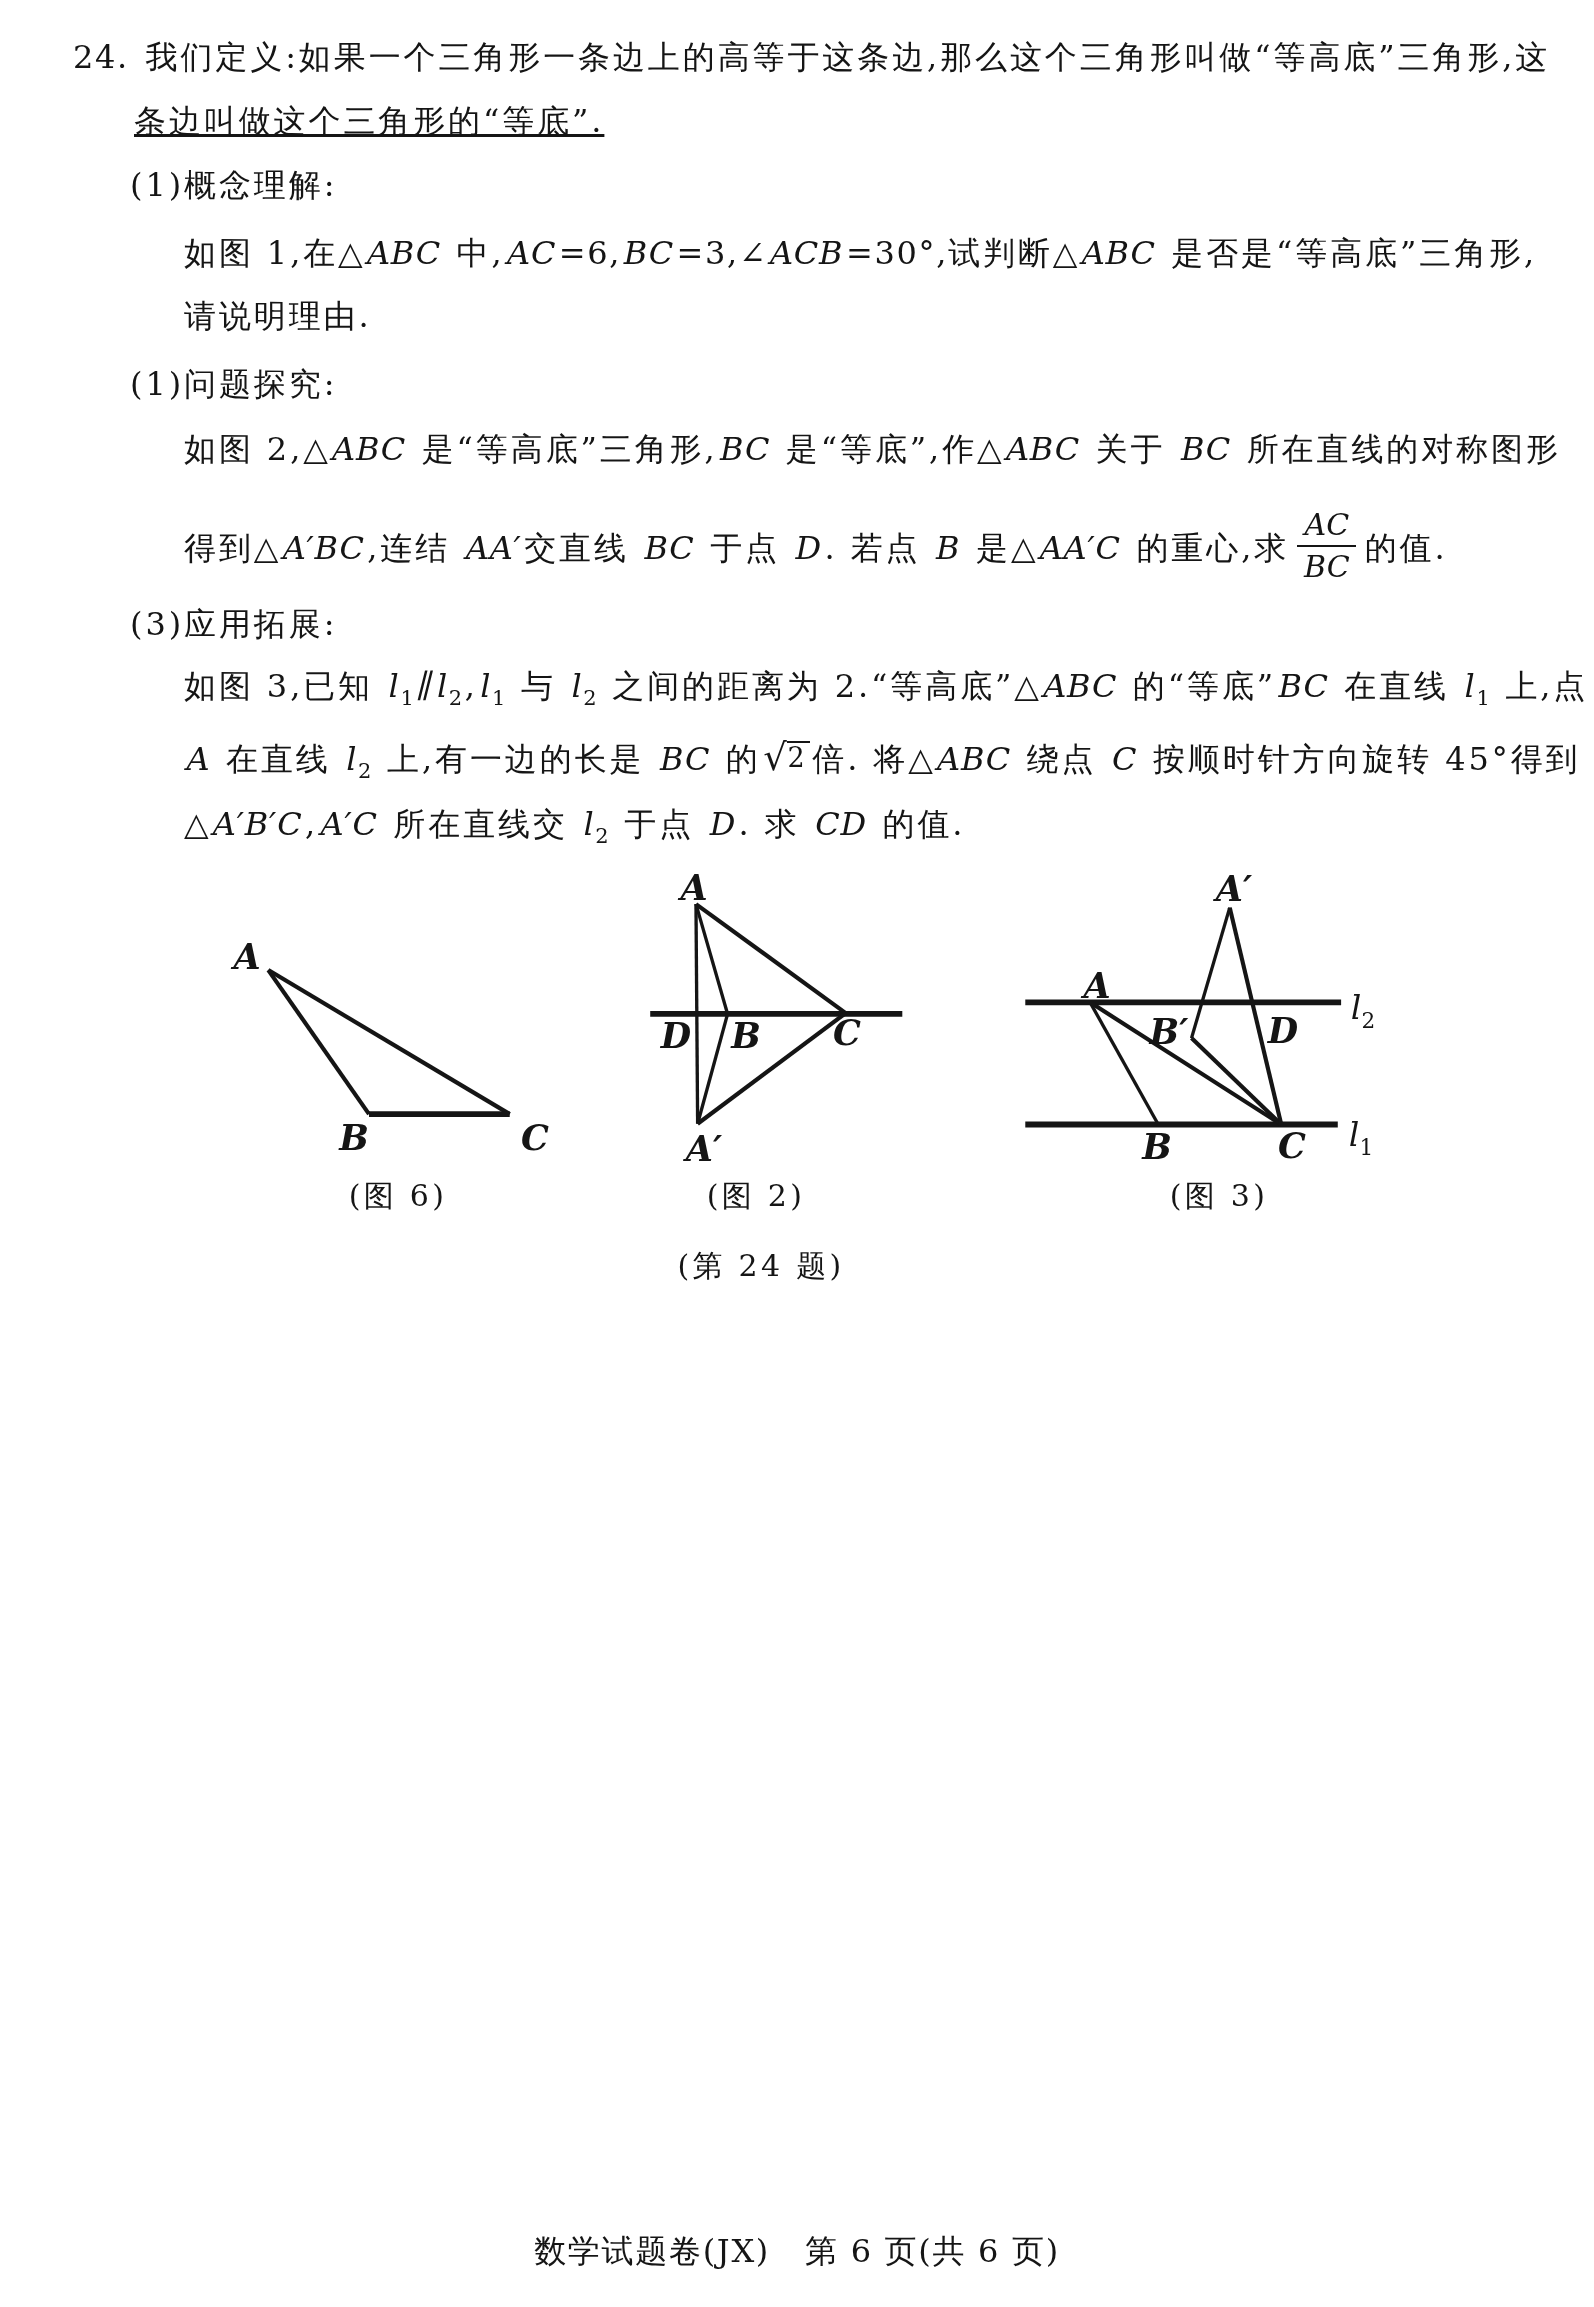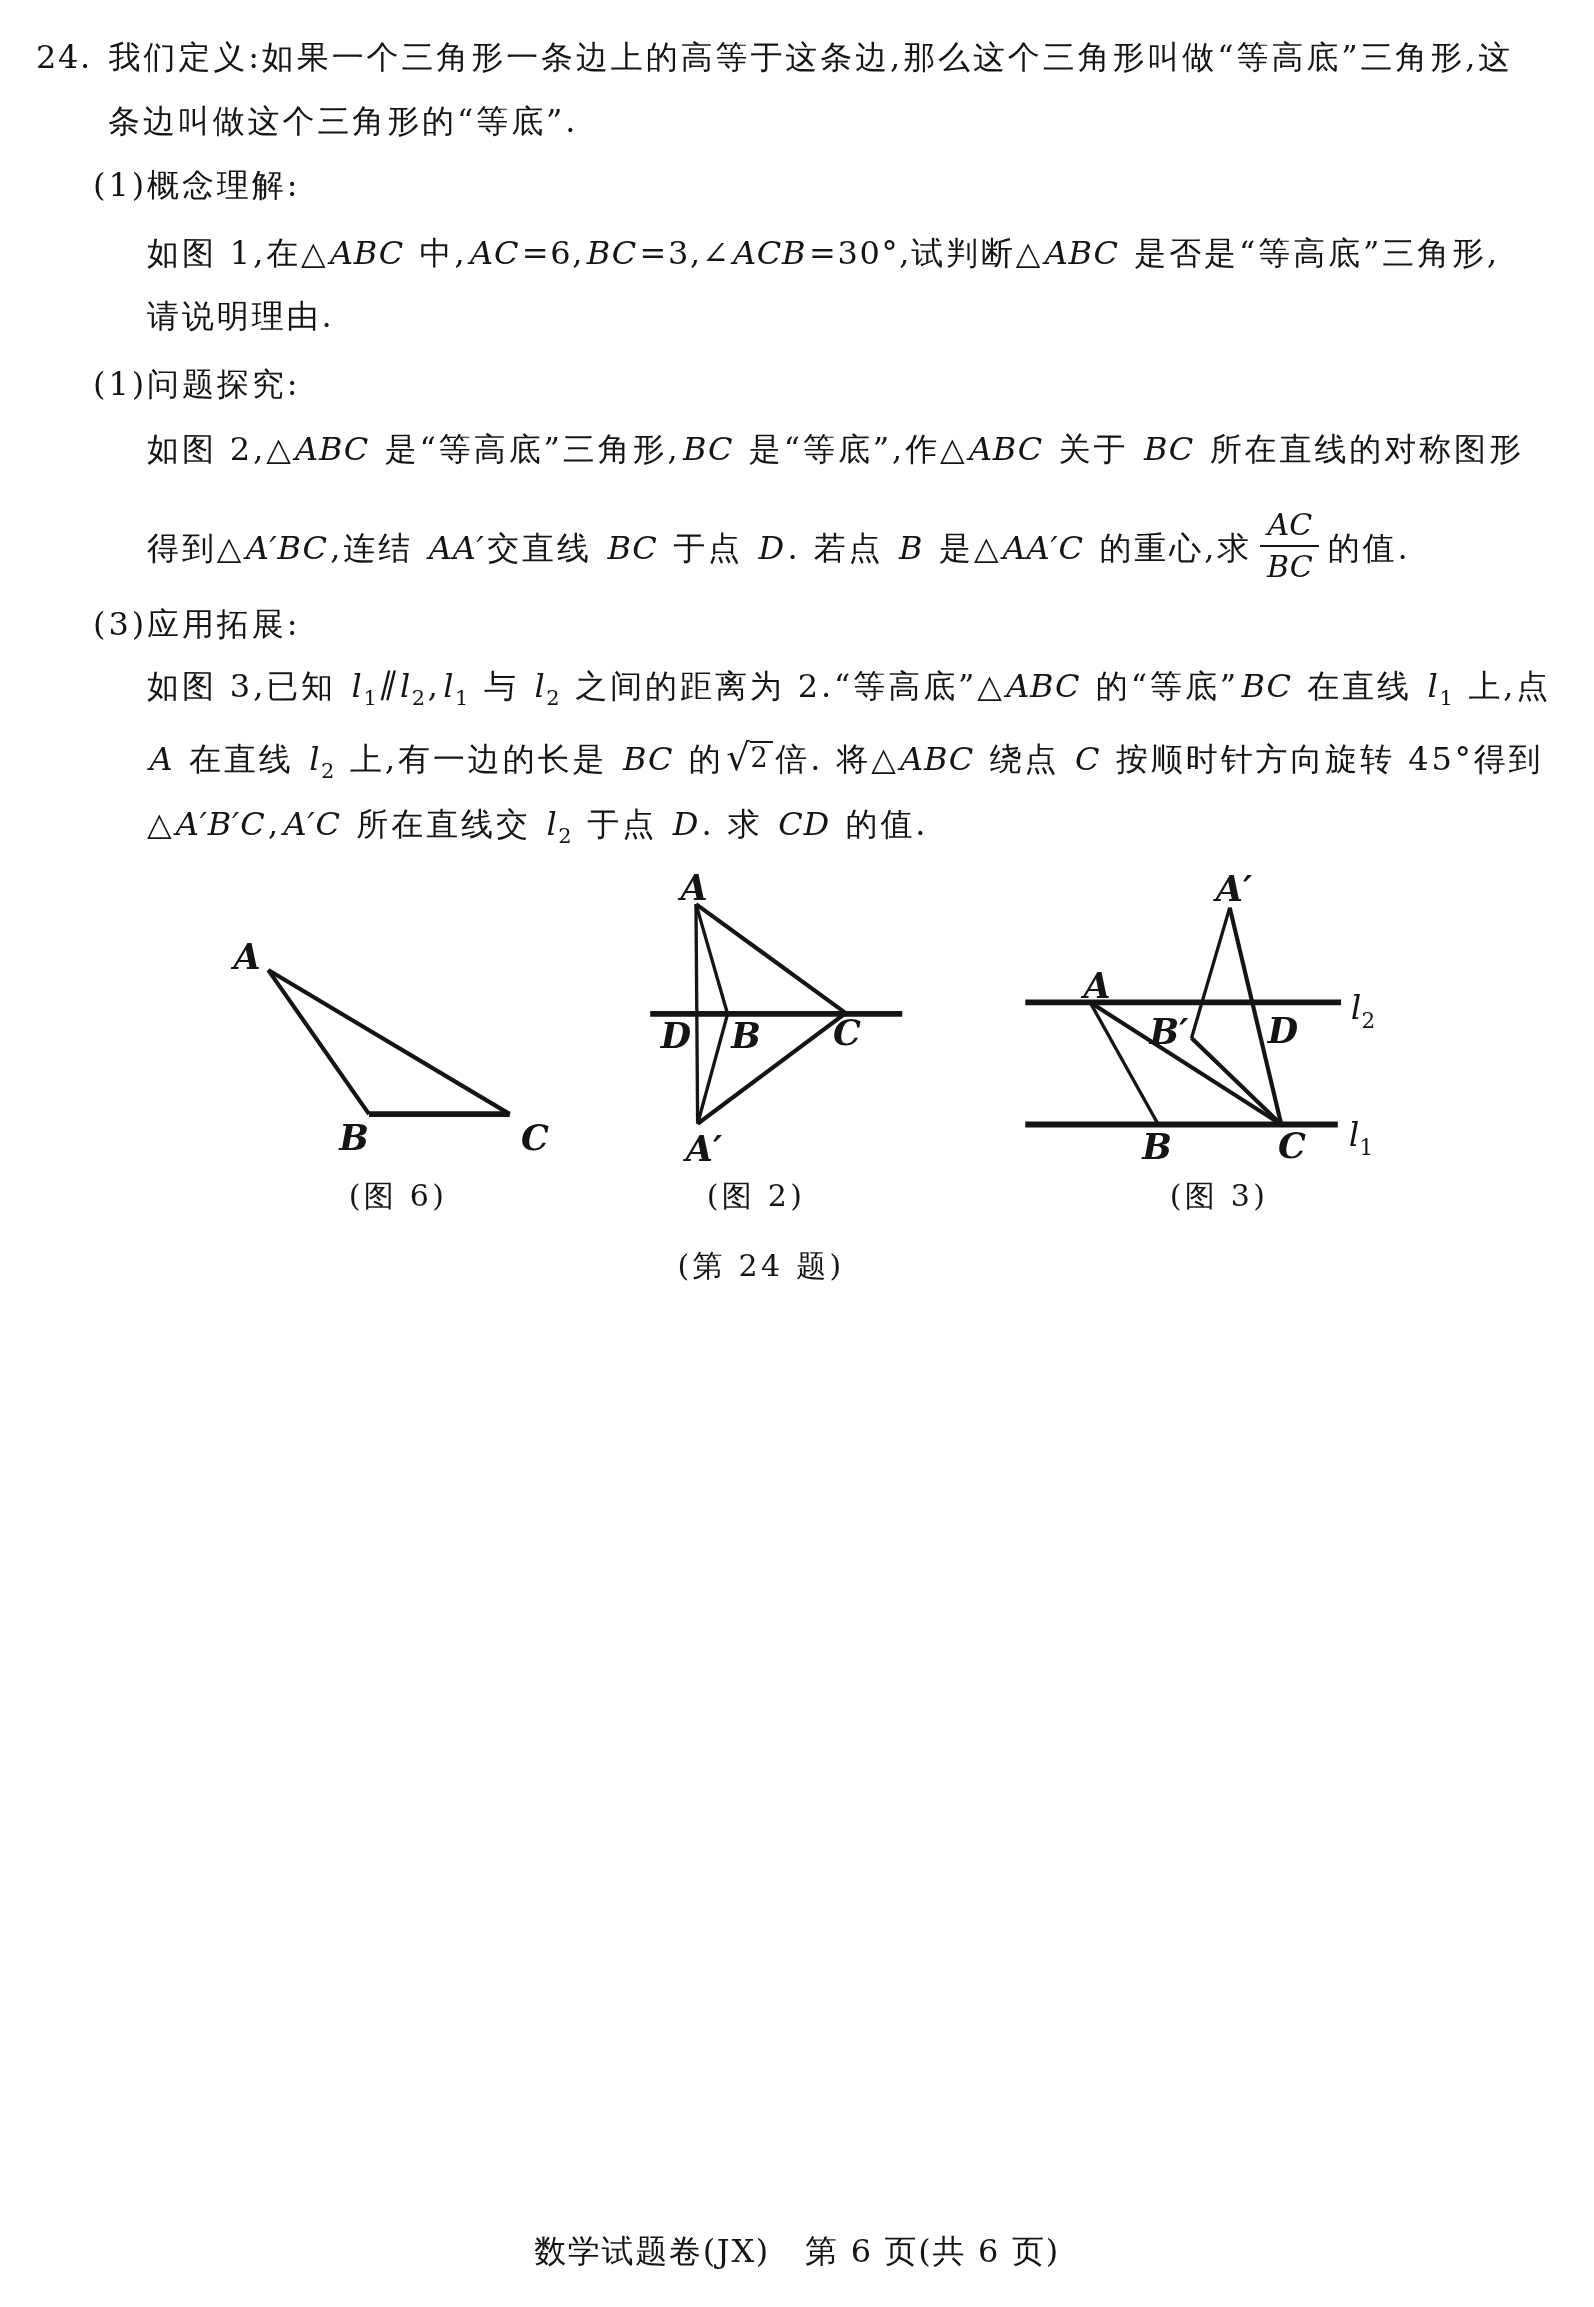--- a/index.html
+++ b/index.html
@@ -3,21 +3,21 @@
 <meta charset="utf-8">
 <style>
   html,body{margin:0;padding:0;}
   body{
     width:1595px;height:2307px;position:relative;background:#ffffff;
     font-family:"DejaVu Serif","Liberation Serif",serif;color:#151515;
     overflow:hidden;
   }
   #page{position:absolute;inset:0;}
   .text-line{
-    position:absolute;white-space:nowrap;font-size:32px;line-height:40px;
+    position:absolute;white-space:nowrap;font-size:32px;line-height:40px;margin-left:37px;
   }
   .seg-cn{letter-spacing:2.9px;}
   .seg-num{letter-spacing:1.7px;}
   .seg-math{font-style:italic;letter-spacing:0.8px;padding:0 2.5px;}
   .seg-par{display:inline-block;transform:skewX(-14deg);padding:0 1.7px;}
   .seg-sub{font-size:21px;font-style:normal;vertical-align:-8.3px;letter-spacing:0;margin-left:0.8px;}
   .frac{
     display:inline-block;vertical-align:middle;text-align:center;
     margin:0 8.3px;transform:translateY(-5px);font-size:30px;line-height:1.05;
   }
@@ -47,21 +47,21 @@
     font-size:32px;white-space:nowrap;letter-spacing:1.7px;
   }
   #footer .right{margin-left:35px;}
 </style>
 </head>
 <body>
 
 <div id="page">
   <div id="text-block">
       <div class="text-line" style="left: 36px; top: 37px;"><span class="seg-num">24.</span><span style="display: inline-block; width: 16.6px;"></span><span class="seg-cn">我们定义:如果一个三角形一条边上的高等于这条边,那么这个三角形叫做“等高底”三角形,这</span></div>
-      <div class="text-line" style="left: 108px; top: 101px;"><span class="seg-cn">条边叫做这个三角形的“等底”.</span></div>
+      <div class="text-line" style="left: 97px; top: 101px; text-decoration: underline;"><span class="seg-cn">条边叫做这个三角形的“等底”.</span></div>
       <div class="text-line" style="left: 93px; top: 165px;"><span class="seg-cn">(1)概念理解:</span></div>
       <div class="text-line" style="left: 147px; top: 233px;"><span class="seg-cn">如图 1,在</span><span class="seg-num">△</span><span class="seg-math">ABC</span><span class="seg-cn"> 中,</span><span class="seg-math">AC</span><span class="seg-num">=6,</span><span class="seg-math">BC</span><span class="seg-num">=3,∠</span><span class="seg-math">ACB</span><span class="seg-num">=30°,</span><span class="seg-cn">试判断</span><span class="seg-num">△</span><span class="seg-math">ABC</span><span class="seg-cn"> 是否是“等高底”三角形,</span></div>
       <div class="text-line" style="left: 147px; top: 296px;"><span class="seg-cn">请说明理由.</span></div>
       <div class="text-line" style="left: 93px; top: 364px;"><span class="seg-cn">(1)问题探究:</span></div>
       <div class="text-line" style="left: 147px; top: 429px;"><span class="seg-cn">如图 2,</span><span class="seg-num">△</span><span class="seg-math">ABC</span><span class="seg-cn"> 是“等高底”三角形,</span><span class="seg-math">BC</span><span class="seg-cn"> 是“等底”,作</span><span class="seg-num">△</span><span class="seg-math">ABC</span><span class="seg-cn"> 关于 </span><span class="seg-math">BC</span><span class="seg-cn"> 所在直线的对称图形</span></div>
       <div class="text-line" style="left: 147px; top: 514px;"><span class="seg-cn">得到</span><span class="seg-num">△</span><span class="seg-math">A′BC</span><span class="seg-cn">,连结 </span><span class="seg-math">AA′</span><span class="seg-cn">交直线 </span><span class="seg-math">BC</span><span class="seg-cn"> 于点 </span><span class="seg-math">D</span><span class="seg-cn">. 若点 </span><span class="seg-math">B</span><span class="seg-cn"> 是</span><span class="seg-num">△</span><span class="seg-math">AA′C</span><span class="seg-cn"> 的重心,求</span><span class="frac"><span class="frac-num">AC</span><span class="frac-den">BC</span></span><span class="seg-cn">的值.</span></div>
       <div class="text-line" style="left: 93px; top: 604px;"><span class="seg-cn">(3)应用拓展:</span></div>
       <div class="text-line" style="left: 147px; top: 666px;"><span class="seg-cn">如图 3,已知 </span><span class="seg-math">l<span class="seg-sub">1</span></span><span class="seg-par">∥</span><span class="seg-math">l<span class="seg-sub">2</span></span><span class="seg-cn">,</span><span class="seg-math">l<span class="seg-sub">1</span></span><span class="seg-cn"> 与 </span><span class="seg-math">l<span class="seg-sub">2</span></span><span class="seg-cn"> 之间的距离为 2.“等高底”</span><span class="seg-num">△</span><span class="seg-math">ABC</span><span class="seg-cn"> 的“等底”</span><span class="seg-math">BC</span><span class="seg-cn"> 在直线 </span><span class="seg-math">l<span class="seg-sub">1</span></span><span class="seg-cn"> 上,点</span></div>
       <div class="text-line" style="left: 147px; top: 739px;"><span class="seg-math">A</span><span class="seg-cn"> 在直线 </span><span class="seg-math">l<span class="seg-sub">2</span></span><span class="seg-cn"> 上,有一边的长是 </span><span class="seg-math">BC</span><span class="seg-cn"> 的</span><span class="sqrt">
           <span class="sqrt-sym">√</span>

